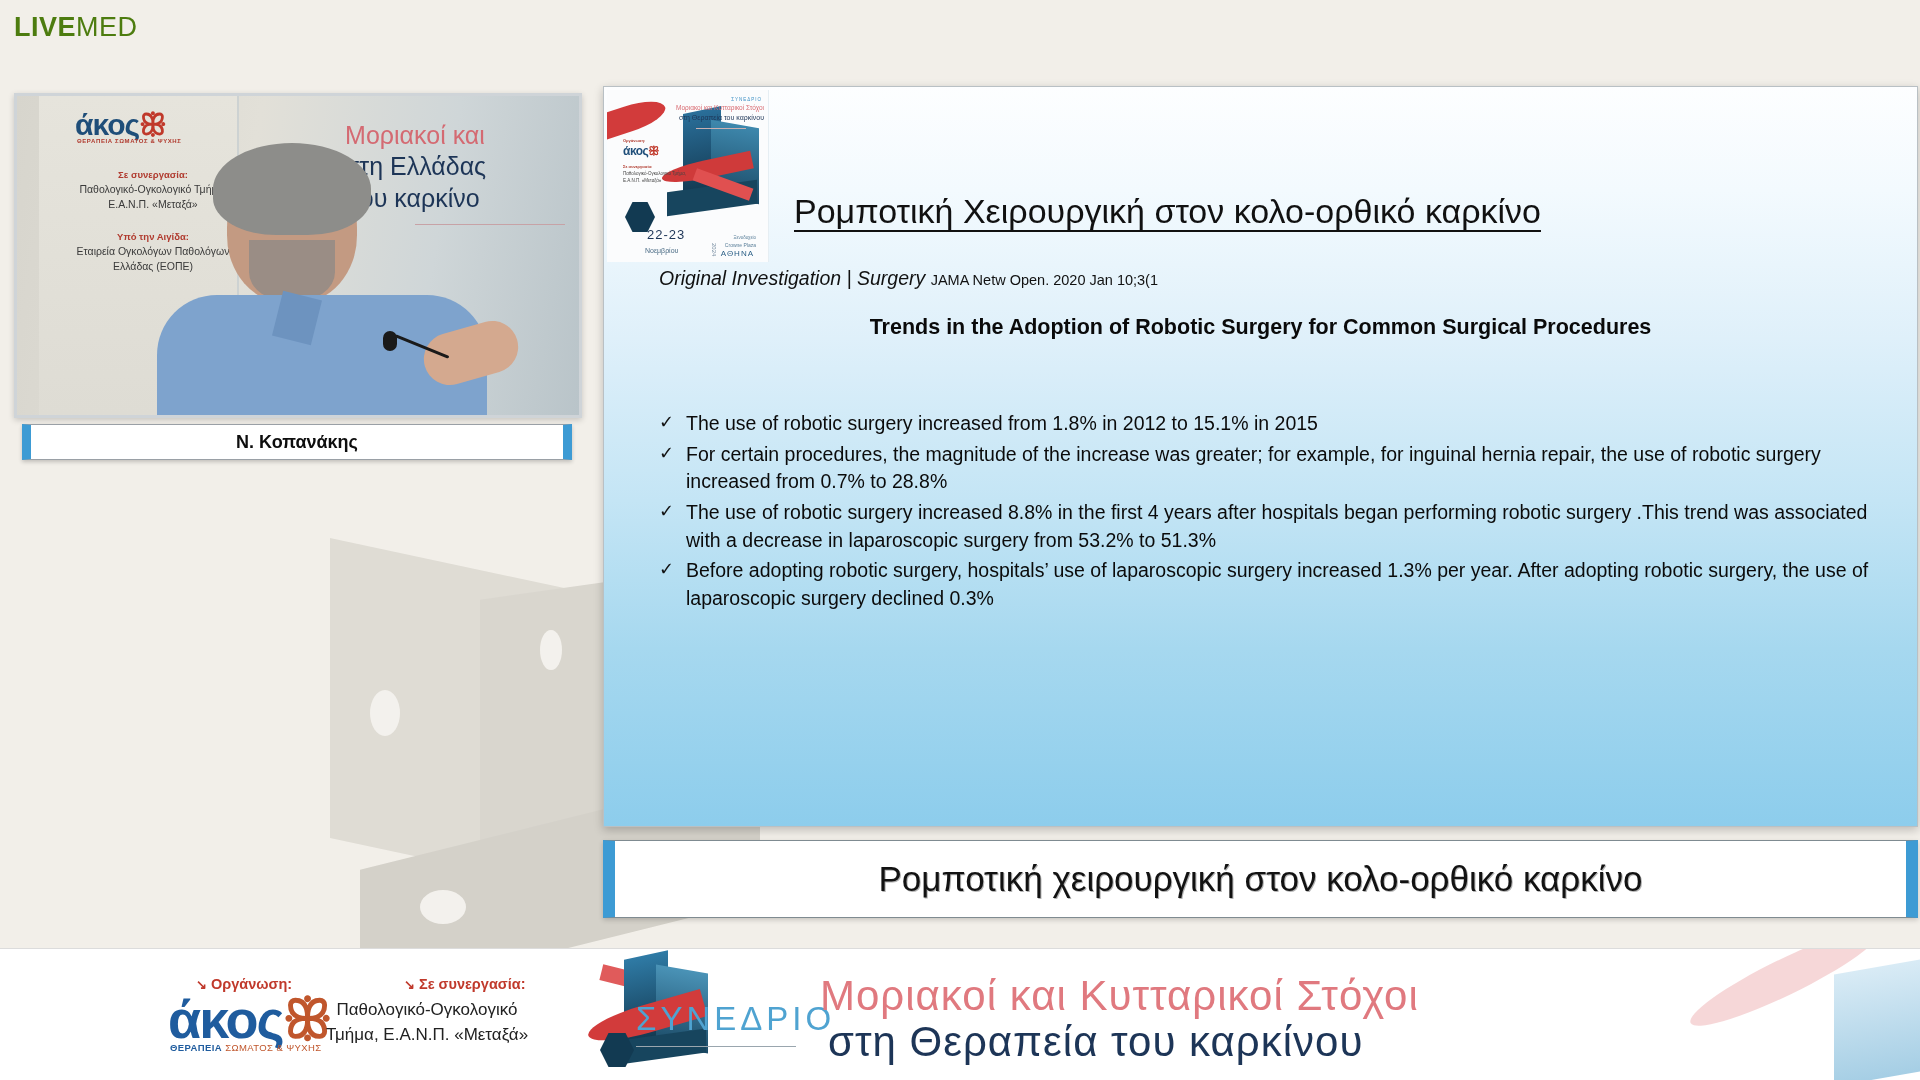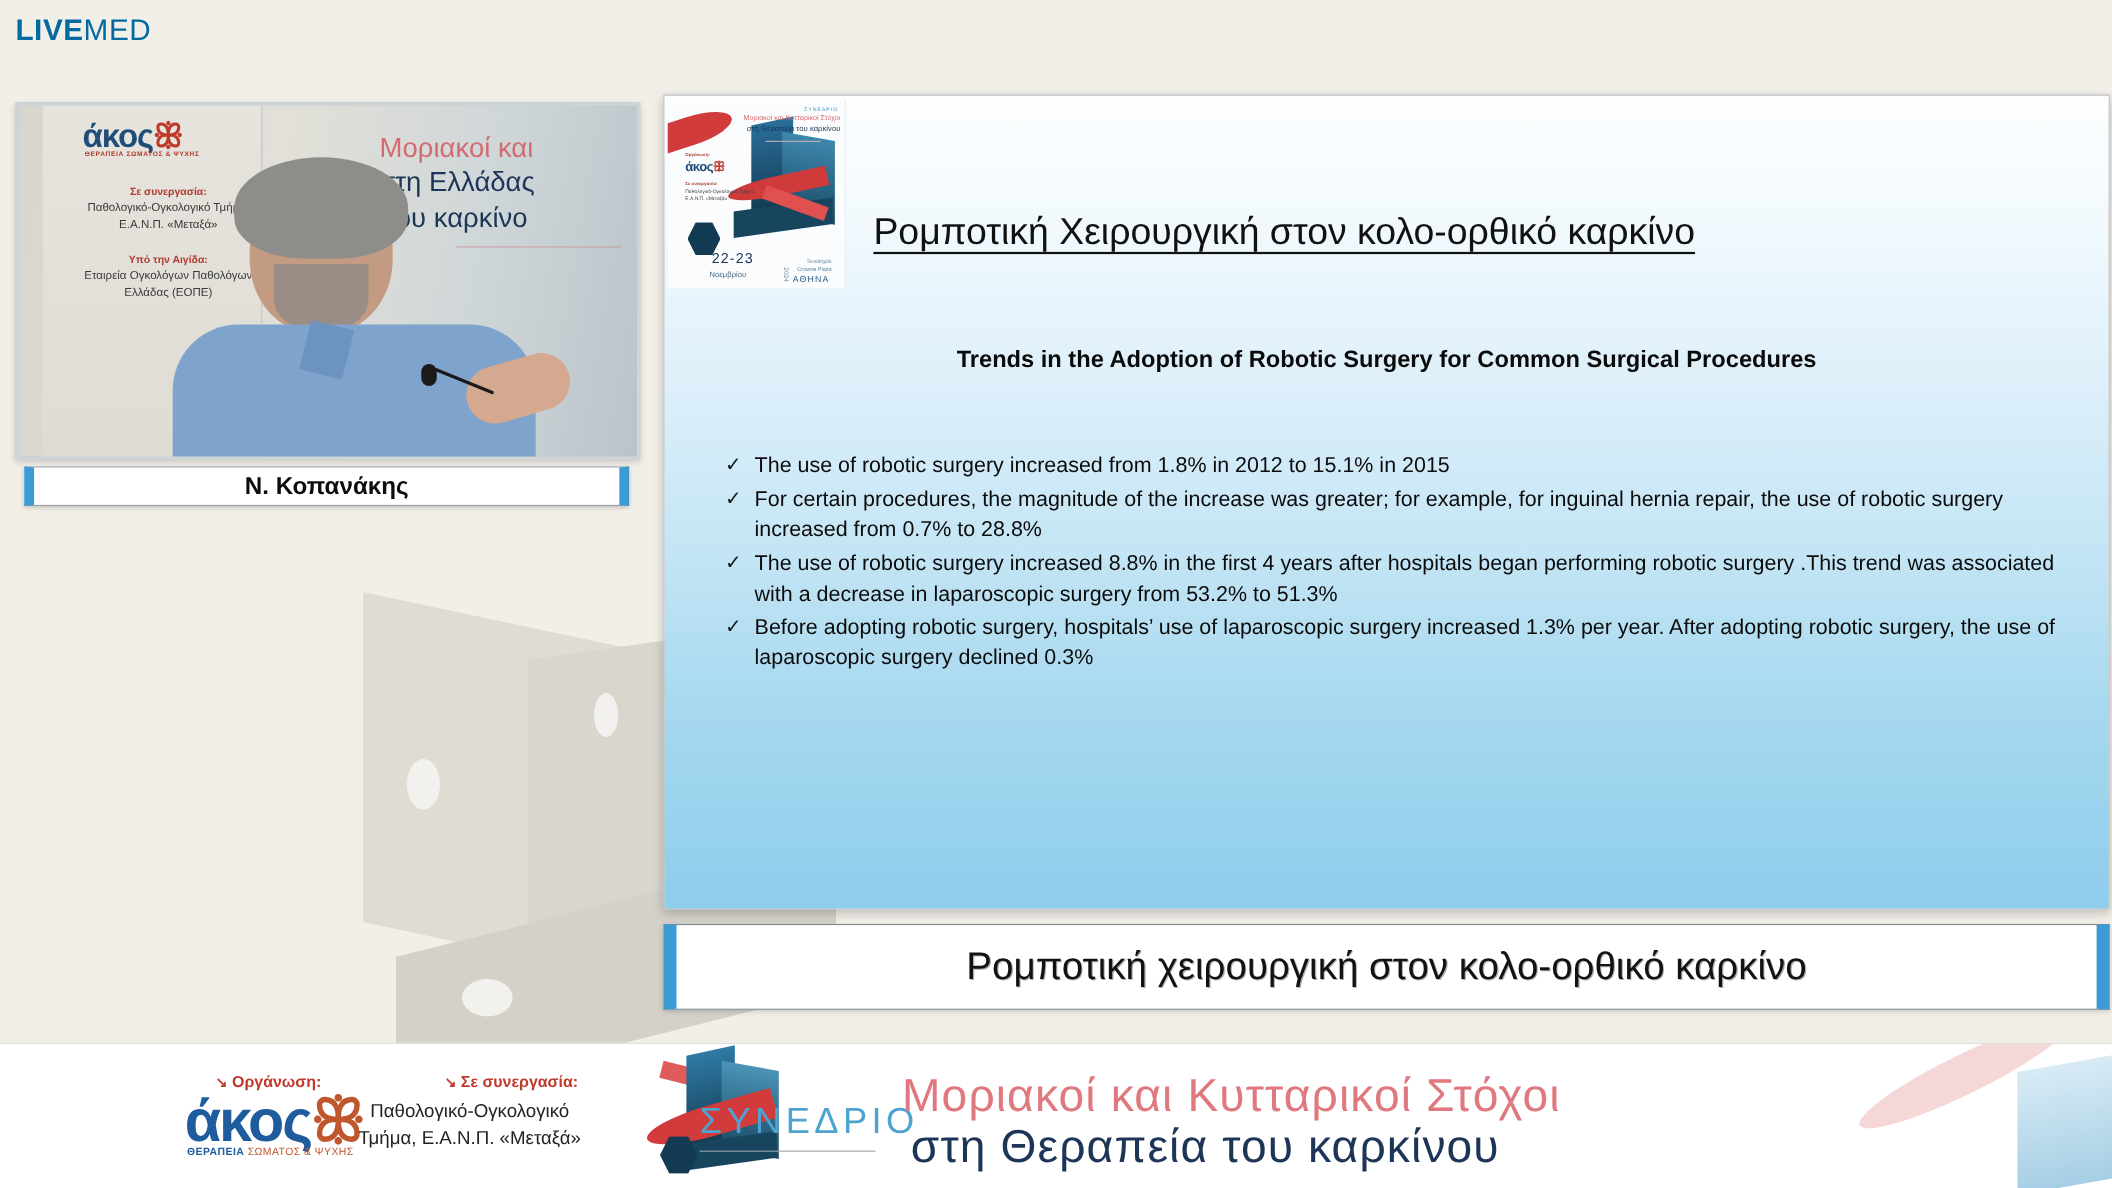--- a/index.html
+++ b/index.html
@@ -30,21 +30,21 @@
   .bg-art .s1 { left: 0; top: 0; width: 300px; height: 300px; transform: skewY(12deg); background:#dcd9d1; }
   .bg-art .s2 { left: 150px; top: 10px; width: 280px; height: 330px; transform: skewY(-8deg); background:#d5d2ca; }
   .bg-art .s3 { left: 30px; top: 250px; width: 400px; height: 130px; transform: skewY(-14deg); background:#cfccc4; }
   .bg-art .streak {
     position: absolute; background: #f4f2ee; border-radius: 50%;
   }
 
   
   #brand {
     position: absolute; left: 14px; top: 14px;
-    font-size: 27px; letter-spacing: .5px; color: #0369a1;
+    font-size: 27px; letter-spacing: .5px; color: #4d7c0f;
     line-height: 1;
   }
   #brand .b-live { font-weight: 700; }
   #brand .b-med  { font-weight: 400; }
 
   
   #video-panel {
     position: absolute; left: 14px; top: 93px;
     width: 568px; height: 325px;
     border: 3px solid #cfd4d8;
@@ -123,21 +123,21 @@
     position: absolute; left: 22px; top: 424px;
     width: 550px; height: 36px;
     background: #ffffff;
     border: 1px solid #9aa0a6;
     border-left: 9px solid #3d9bd4;
     border-right: 9px solid #3d9bd4;
     display: flex; align-items: center; justify-content: center;
     box-shadow: 0 2px 4px rgba(0,0,0,.2);
   }
   #nameplate span {
-    font-size: 22px; font-weight: 700; color: #0d0d0d;
+    font-size: 18px; font-weight: 700; color: #0d0d0d;
   }
 
   
   #slide {
     position: absolute; left: 603px; top: 86px;
     width: 1315px; height: 741px;
     background: linear-gradient(180deg,
         #fdfeff 0%, #f3fafe 14%, #dff0fa 34%,
         #c4e5f5 56%, #a6d8ef 76%, #8dcdec 100%);
     border: 1px solid #b9c0c4;
@@ -338,20 +338,24 @@
       <div class="t-date">22-23</div>
       <div class="t-mon">Νοεμβρίου</div>
       <div class="t-year">2024</div>
       <div class="t-ven">Ξενοδοχείο</div>
       <div class="t-ven2">Crowne Plaza</div>
       <div class="t-ath">ΑΘΗΝΑ</div>
     </div>
 
     <div class="slide-title">Ρομποτική Χειρουργική στον κολο-ορθικό καρκίνο</div>
 
+    <div class="cite">
+      <span class="it">Original Investigation | Surgery</span>
+      <span class="jr">JAMA Netw Open. 2020 Jan 10;3(1</span>
+    </div>
 
     <div class="paper-title">Trends in the Adoption of Robotic Surgery for Common Surgical Procedures</div>
 
     <div class="body-block">
 
       <div class="bullet">
         <span class="ck">✓</span>
         <span class="bt">The use of robotic surgery increased from 1.8% in 2012 to 15.1% in 2015</span>
       </div>
       <div class="bullet">

